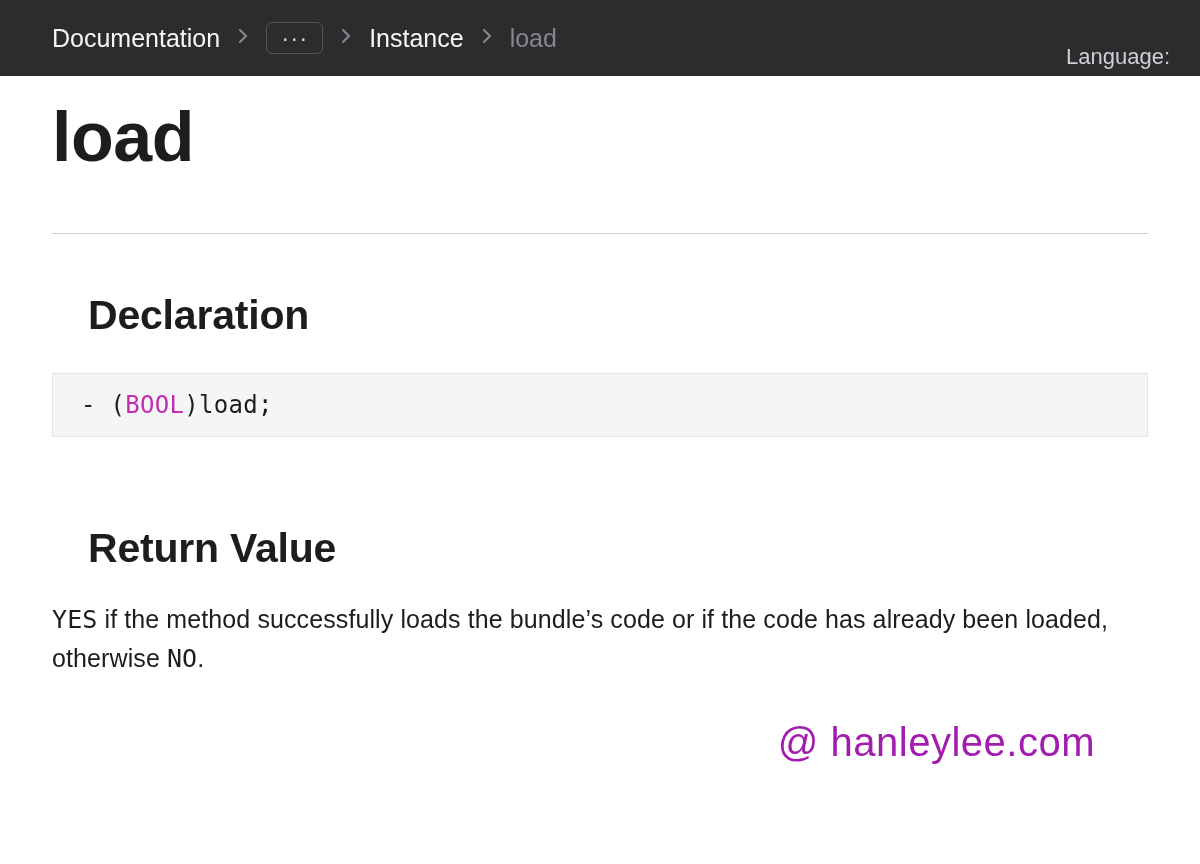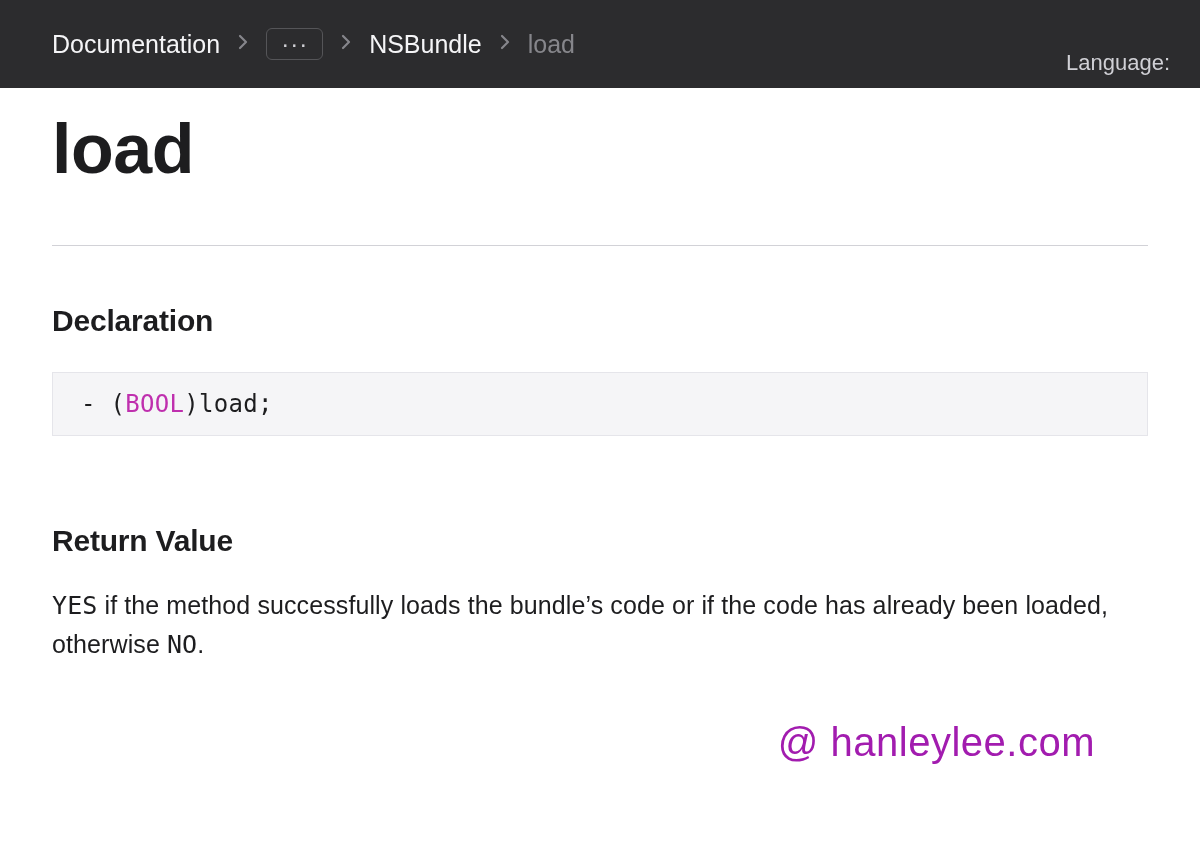--- a/index.html
+++ b/index.html
@@ -11,21 +11,21 @@
       font-family: -apple-system, BlinkMacSystemFont, "SF Pro Display", "SF Pro Text", "Helvetica Neue", Arial, sans-serif;
       background: #ffffff;
       color: #1d1d1f;
       width: 1200px;
       height: 864px;
       overflow: hidden;
       position: relative;
     }
     .topbar {
       background: #2c2c2e;
-      height: 88px;
+      height: 76px;
       display: flex;
       align-items: center;
       padding: 0 30px 0 52px;
       justify-content: space-between;
     }
     .breadcrumb {
       display: flex;
       align-items: center;
       gap: 18px;
     }
@@ -91,25 +91,26 @@
       line-height: 1.52;
       letter-spacing: 0.1px;
       margin-bottom: 60px;
     }
     hr.divider {
       border: none;
       border-top: 1px solid #d2d2d7;
       margin: 0 0 58px 0;
     }
     .section-title {
-      font-size: 30px;
+      font-size: 41px;
       font-weight: 700;
       color: #1d1d1f;
       margin-bottom: 34px;
       letter-spacing: -0.2px;
+      margin-left: 36px;
     }
     .code-block {
       background: #f5f5f7;
       border: 1px solid #e5e5ea;
       border-radius: 0;
       padding: 17px 28px;
       font-family: "SF Mono", ui-monospace, Menlo, Monaco, Consolas, monospace;
       font-size: 24px;
       color: #1d1d1f;
       letter-spacing: 0.3px;
@@ -154,21 +155,21 @@
       <svg width="10" height="16" viewBox="0 0 10 16" fill="none">
           <path d="M2 2 L8 8 L2 14" stroke="#86868b" stroke-width="2.2" stroke-linecap="round" stroke-linejoin="round"></path>
         </svg>
     </span>
     <span class="crumb-ellipsis">···</span>
     <span class="crumb-sep">
       <svg width="10" height="16" viewBox="0 0 10 16" fill="none">
           <path d="M2 2 L8 8 L2 14" stroke="#86868b" stroke-width="2.2" stroke-linecap="round" stroke-linejoin="round"></path>
         </svg>
     </span>
-    <span class="crumb-link">NSBundle</span>
+    <span class="crumb-link">Instance</span>
     <span class="crumb-sep">
       <svg width="10" height="16" viewBox="0 0 10 16" fill="none">
           <path d="M2 2 L8 8 L2 14" stroke="#86868b" stroke-width="2.2" stroke-linecap="round" stroke-linejoin="round"></path>
         </svg>
     </span>
     <span class="crumb-current">load</span>
   </nav>
   <div class="language-label">Language:</div>
 </header>
 

